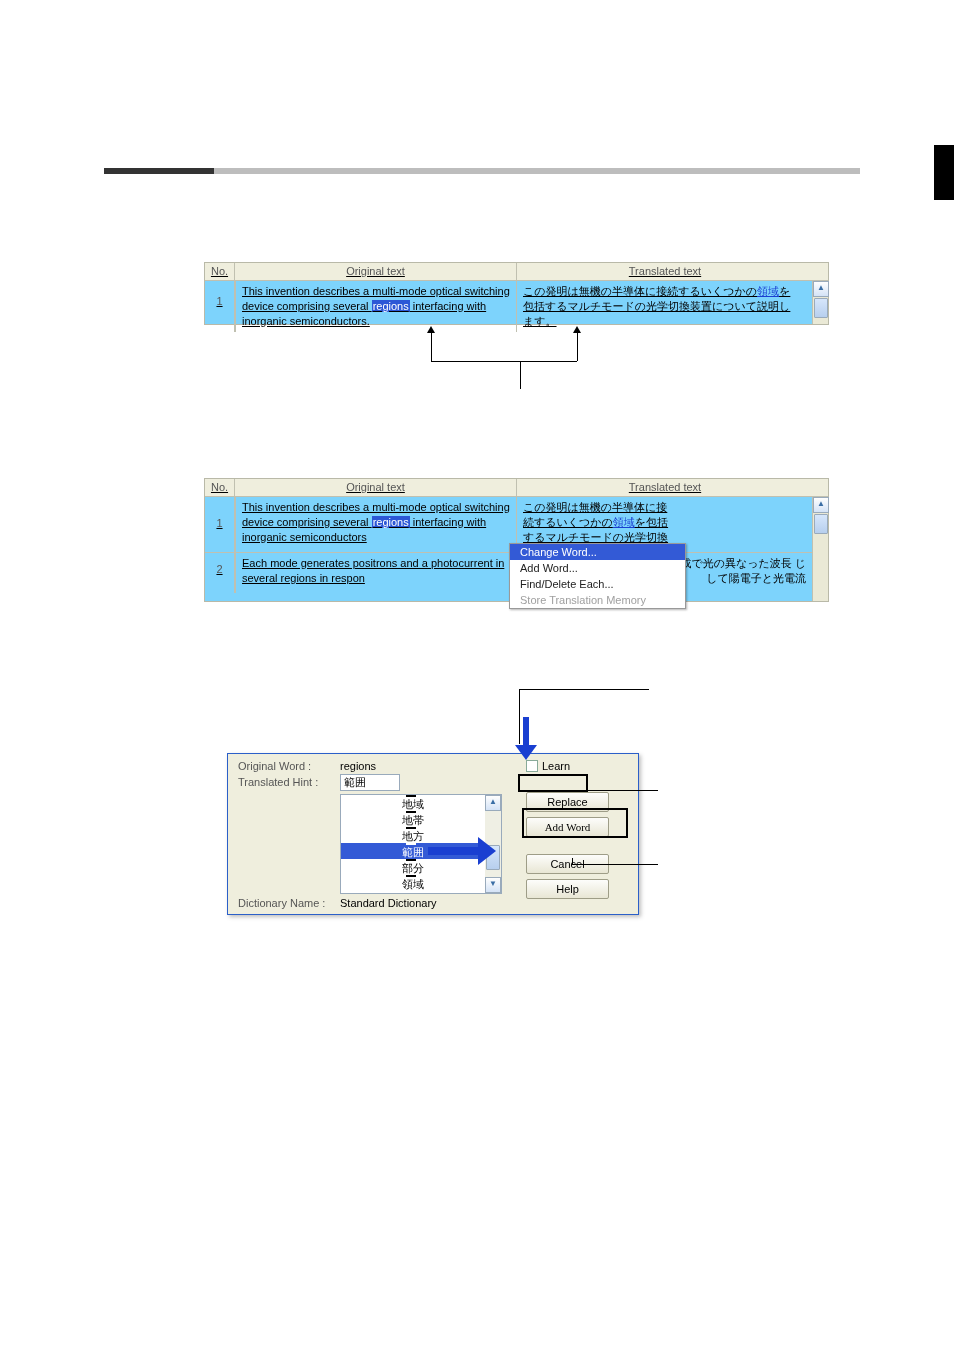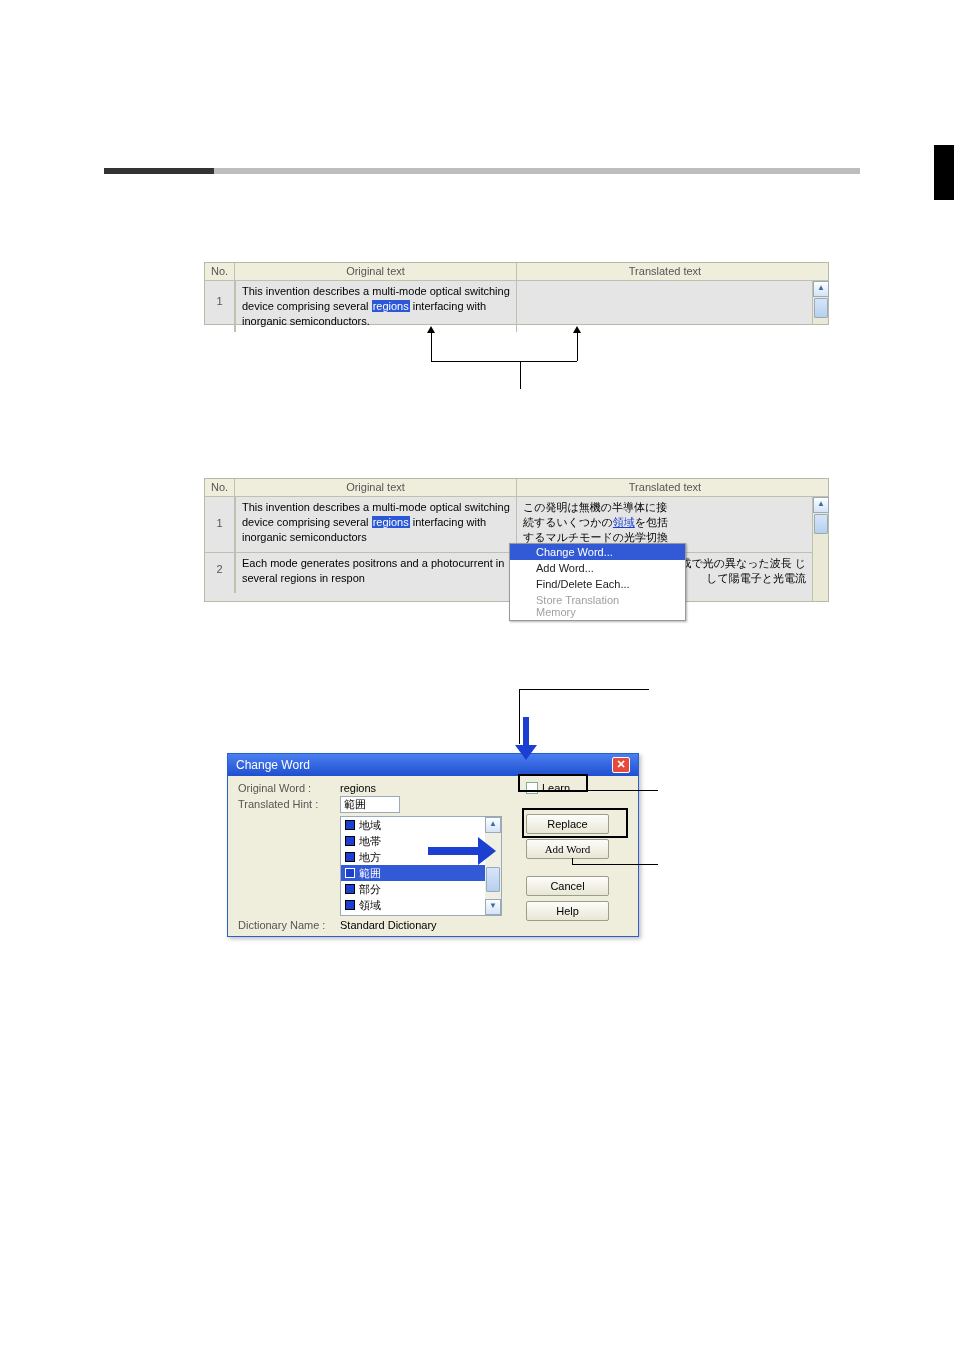--- a/index.html
+++ b/index.html
@@ -7,21 +7,21 @@
   .page { position: relative; width: 954px; height: 1348px; margin: 0 auto; }
   .tab-mark { position: absolute; right: 0; top: 145px; width: 20px; height: 55px; background: #000; }
   .top-bar { position: absolute; left: 104px; top: 168px; width: 756px; height: 6px; }
   .top-bar .seg1 { position: absolute; left: 0; top: 0; width: 110px; height: 6px; background: #333; }
   .top-bar .seg2 { position: absolute; left: 110px; top: 0; width: 646px; height: 6px; background: #bdbdbd; }
   .step { position: absolute; left: 104px; width: 756px; }
   .step-num { position: absolute; left: 0; top: 0; font-size: 20px; font-weight: bold; color: #fff; }
   .step-text { position: absolute; left: 38px; top: 2px; font-size: 13px; line-height: 1.6; color: #fff; width: 700px; }
   .caption { position: absolute; font-size: 11px; line-height: 1.5; color: #fff; }
   .sub-caption { position: absolute; font-size: 12px; line-height: 1.5; color: #fff; }
-  .trans-table { position: absolute; border: 1px solid #b9b9a8; background: #e5e5e5; }
+  .trans-table { position: absolute; border: 1px solid #b9b9a8; background: #7dd3fc; text-decoration: underline; }
   .tt-head { display: flex; background: #efeedd; border-bottom: 1px solid #c0c0b0; height: 18px; }
   .tt-head div { text-align: center; font-size: 11px; color: #555; padding-top: 2px; border-right: 1px solid #c0c0b0; }
   .tt-head div:last-child { border-right: none; }
   .tt-body { display: flex; }
   .tt-no { width: 30px; text-align: center; font-size: 11px; padding-top: 14px; color: #555; border-right: 1px solid #c0c0b0; }
   .tt-orig { width: 282px; padding: 3px 6px; font-size: 11px; line-height: 1.35; border-right: 1px solid #c0c0b0; border-left: 1px solid #c0c0b0; }
   .tt-trans { width: 285px; padding: 3px 6px; font-size: 11px; line-height: 1.35; }
   .hl { background: #2c57d6; color: #fff; padding: 0 1px; }
   .hl-link { color: #1a3fd1; text-decoration: underline; }
   .scroll { position: absolute; right: 0; top: 18px; width: 16px; bottom: 0; background: #eae9d6; border-left: 1px solid #c0c0b0; }
@@ -29,33 +29,33 @@
   .scroll .up { top: 0; }
   .scroll .thumb { position: absolute; left: 1px; top: 17px; width: 14px; height: 20px; background: linear-gradient(#d6e6fb,#b7cfee); border: 1px solid #9ab; border-radius: 1px; }
   .conn-h { position: absolute; height: 0; border-top: 1px solid #000; }
   .conn-v { position: absolute; width: 0; border-left: 1px solid #000; }
   .arrow-up { position: absolute; width: 0; height: 0; border-left: 4px solid transparent; border-right: 4px solid transparent; border-bottom: 7px solid #000; }
   .arrow-right-big { position: absolute; width: 0; height: 0; border-top: 14px solid transparent; border-bottom: 14px solid transparent; border-left: 18px solid #1a3fd1; }
   .arrow-right-big::before { content: ""; position: absolute; left: -68px; top: -4px; width: 50px; height: 8px; background: #1a3fd1; }
   .arrow-down-big { position: absolute; width: 0; height: 0; border-left: 11px solid transparent; border-right: 11px solid transparent; border-top: 15px solid #1a3fd1; }
   .arrow-down-big::before { content: ""; position: absolute; left: -3px; top: -43px; width: 6px; height: 30px; background: #1a3fd1; }
   .ctx-menu { position: absolute; background: #fff; border: 1px solid #999; box-shadow: 1px 1px 2px rgba(0,0,0,0.3); width: 177px; overflow: hidden; }
-  .ctx-item { padding: 2px 26px; font-size: 11px; color: #222; }
+  .ctx-item { padding: 2px 10px; font-size: 11px; color: #222; }
   .ctx-item.sel { background: #335ad6; color: #fff; }
   .ctx-item.dis { color: #a0a0a0; }
   .dlg { position: absolute; width: 412px; background: #efeedd; border: 1px solid #2b5fc9; box-shadow: 2px 2px 4px rgba(0,0,0,0.25); }
   .dlg-title { background: linear-gradient(#4a7ff0,#1f4fd0); color: #fff; height: 22px; padding: 3px 8px; font-size: 12px; display: flex; justify-content: space-between; align-items: center; }
   .dlg-close { width: 18px; height: 16px; background: #e74a3a; border: 1px solid #fff; text-align: center; font-size: 11px; line-height: 12px; color: #fff; font-weight: bold; border-radius: 2px; }
   .dlg-body { position: relative; padding: 8px 20px; min-height: 160px; }
   .dlg-label { position: absolute; font-size: 11px; color: #555; }
   .dlg-val { position: absolute; font-size: 11px; }
   .dlg-input { position: absolute; height: 17px; border: 1px solid #9ab; background: #fff; font-size: 11px; padding: 0 3px; }
   .dlg-list { position: absolute; left: 112px; top: 40px; width: 162px; height: 100px; border: 1px solid #9ab; background: #fff; overflow: hidden; }
   .dlg-list-inner { position:absolute; left:0; top:0; right:16px; bottom:0; overflow:hidden;}
-  .dlg-list-item { display: flex; align-items: center; padding: 0 4px; height: 16px; font-size: 11px; }
+  .dlg-list-item { display: flex; align-items: center; padding: 0 4px; height: 16px; font-size: 11px; flex-direction: column; }
   .dlg-list-item.sel { background: #335ad6; color: #fff; }
   .sq { width: 10px; height: 10px; background: #1a3fd1; margin-right: 4px; border: 1px solid #000; }
   .dlg-list .lscroll { position: absolute; right: 0; top: 0; width: 16px; bottom: 0; background: #efefe4; }
   .lscroll .btn { position: absolute; left: 0; width: 16px; height: 16px; background: linear-gradient(#fefefe,#d4e3f7); border: 1px solid #9ab; text-align: center; font-size: 8px; line-height: 12px; color: #3a6ea5; }
   .lscroll .up { top: 0; }
   .lscroll .down { bottom: 0; }
   .lscroll .thumb { position: absolute; left: 1px; top: 50px; width: 14px; height: 25px; background: linear-gradient(#d6e6fb,#b7cfee); border: 1px solid #9ab; border-radius: 1px; }
   .dlg-btn { position: absolute; width: 83px; height: 20px; background: linear-gradient(#fdfdfb,#e8e6d4); border: 1px solid #9e9d87; border-radius: 2px; font-size: 11px; text-align: center; line-height: 18px; }
   .chk { position: absolute; width: 12px; height: 12px; border: 1px solid #8a9; background: #fff; }
   .callout-box { position: absolute; border: 2px solid #000; }
@@ -83,20 +83,23 @@
   <div class="tt-head">
     <div style="width:30px;">No.</div>
     <div style="width:282px;">Original text</div>
     <div style="width:296px;">Translated text</div>
   </div>
   <div class="tt-body">
     <div class="tt-no">1</div>
     <div class="tt-orig">
       <span>This invention describes a multi-mode optical switching device comprising several </span><span class="hl">regions</span><span> interfacing with inorganic semiconductors.</span>
     </div>
+    <div class="tt-trans">
+      <span>この発明は無機の半導体に接続するいくつかの</span><span class="hl-link">領域</span><span>を包括するマルチモードの光学切換装置について説明します。</span>
+    </div>
   </div>
   <div class="scroll">
     <div class="btn up">▲</div>
     <div class="thumb"></div>
   </div>
 </div>
 
 <div class="arrow-up" style="left:427px; top:326px;"></div>
 <div class="conn-v" style="left:431px; top:333px; height:28px;"></div>
 <div class="conn-h" style="left:431px; top:361px; width:89px;"></div>
@@ -145,24 +148,20 @@
   <div class="ctx-item dis">Store Translation Memory</div>
 </div>
 <div class="sub-caption" style="left:204px; top:622px;">The [Change Word] dialog box opens.</div>
 
 <div class="step" style="top:664px;">
   <div class="step-num">4</div>
   <div class="step-text">Select a translation from the list then click [Replace].</div>
 </div>
 
 <div class="dlg" style="left:227px; top:753px;">
-  <div class="dlg-title">
-    <span>Change Word</span>
-    <span class="dlg-close">✕</span>
-  </div>
   <div class="dlg-body">
     <span class="dlg-label" style="left:10px; top:6px;">Original Word :</span>
     <span class="dlg-val" style="left:112px; top:6px;">regions</span>
     <span class="dlg-label" style="left:10px; top:22px;">Translated Hint :</span>
     <input class="dlg-input" style="left: 112px; top: 20px; width: 60px;" value="範囲">
     <span class="chk" style="left:298px; top:6px;"></span>
     <span class="dlg-val" style="left:314px; top:6px;">Learn</span>
 
     <div class="dlg-list">
       <div class="dlg-list-inner">

